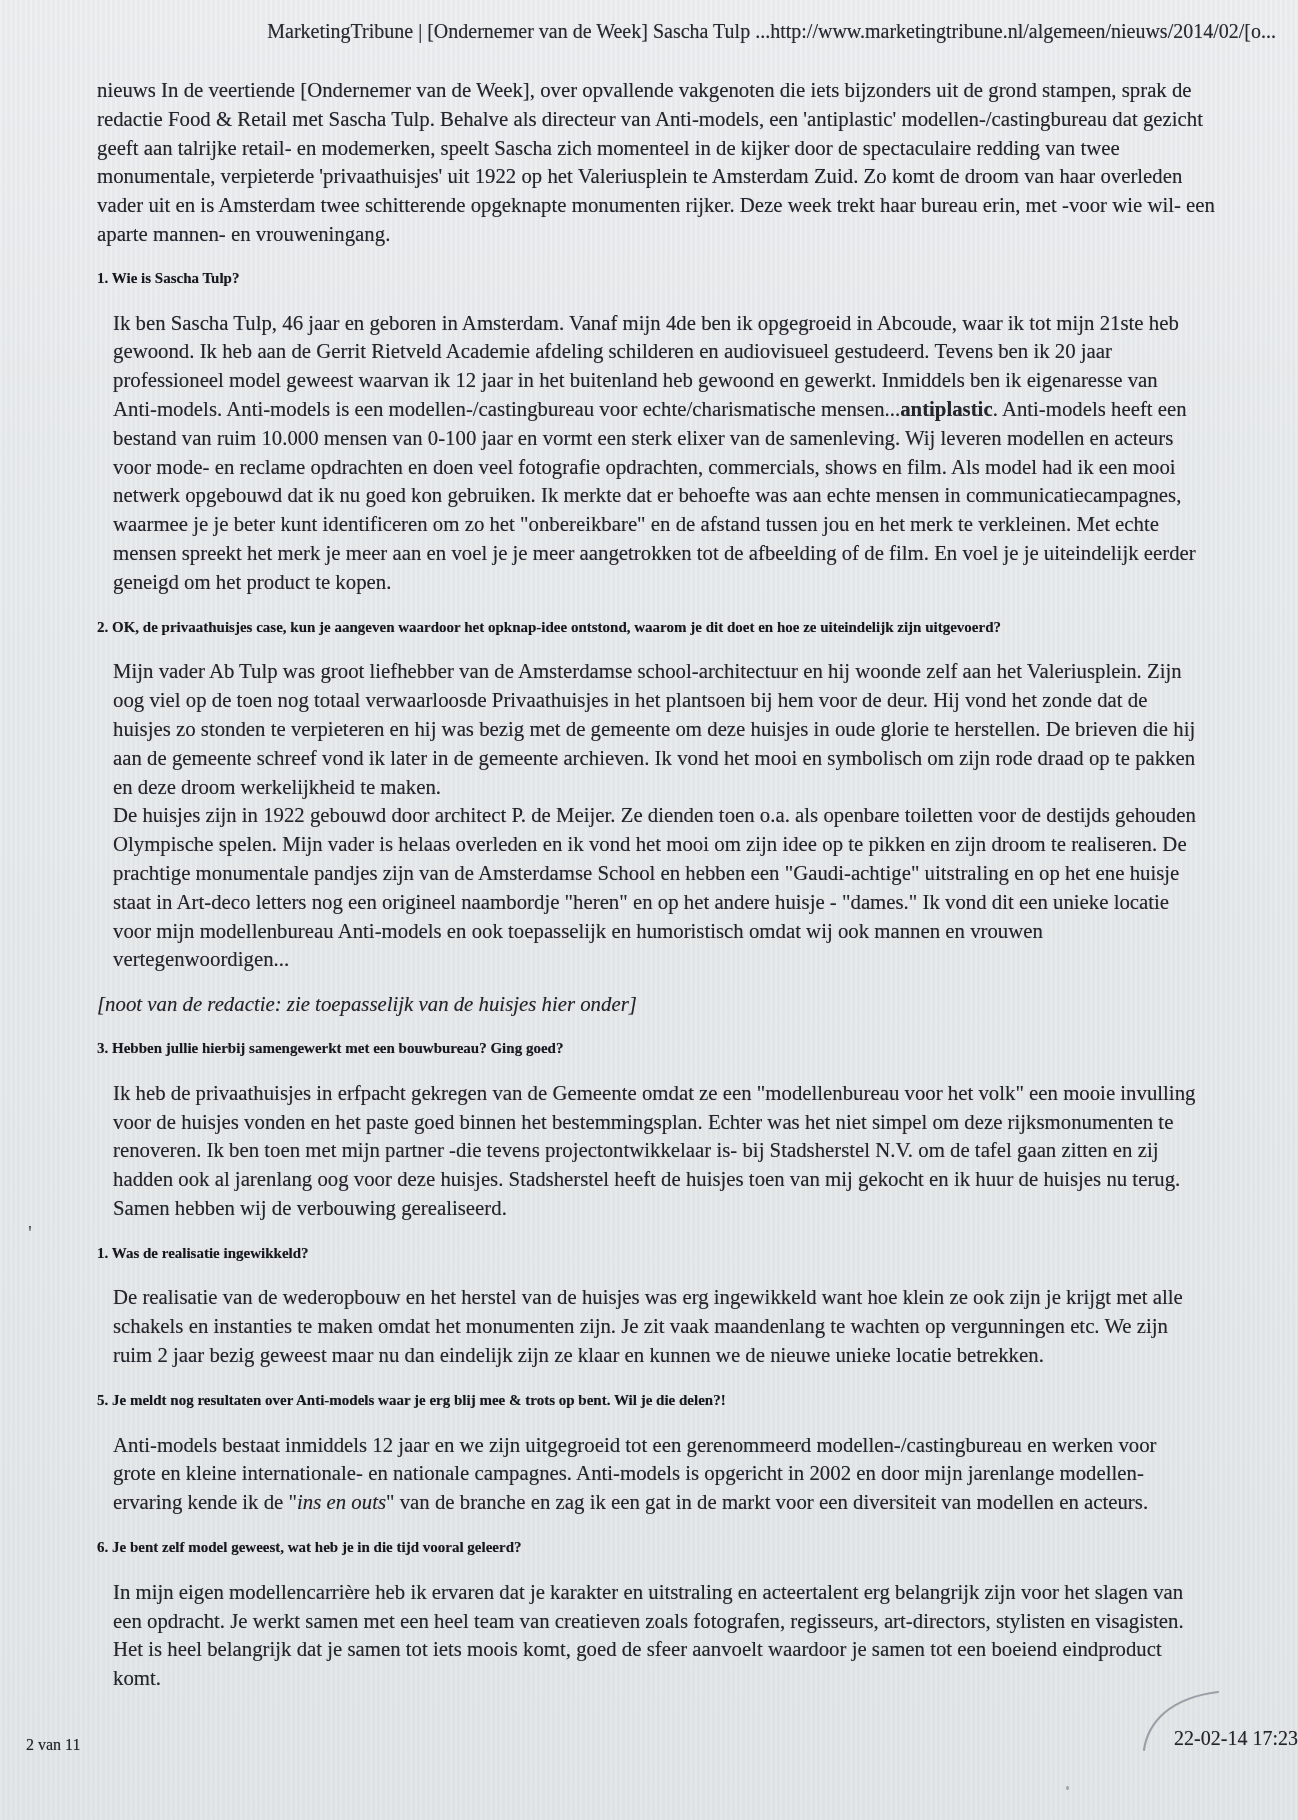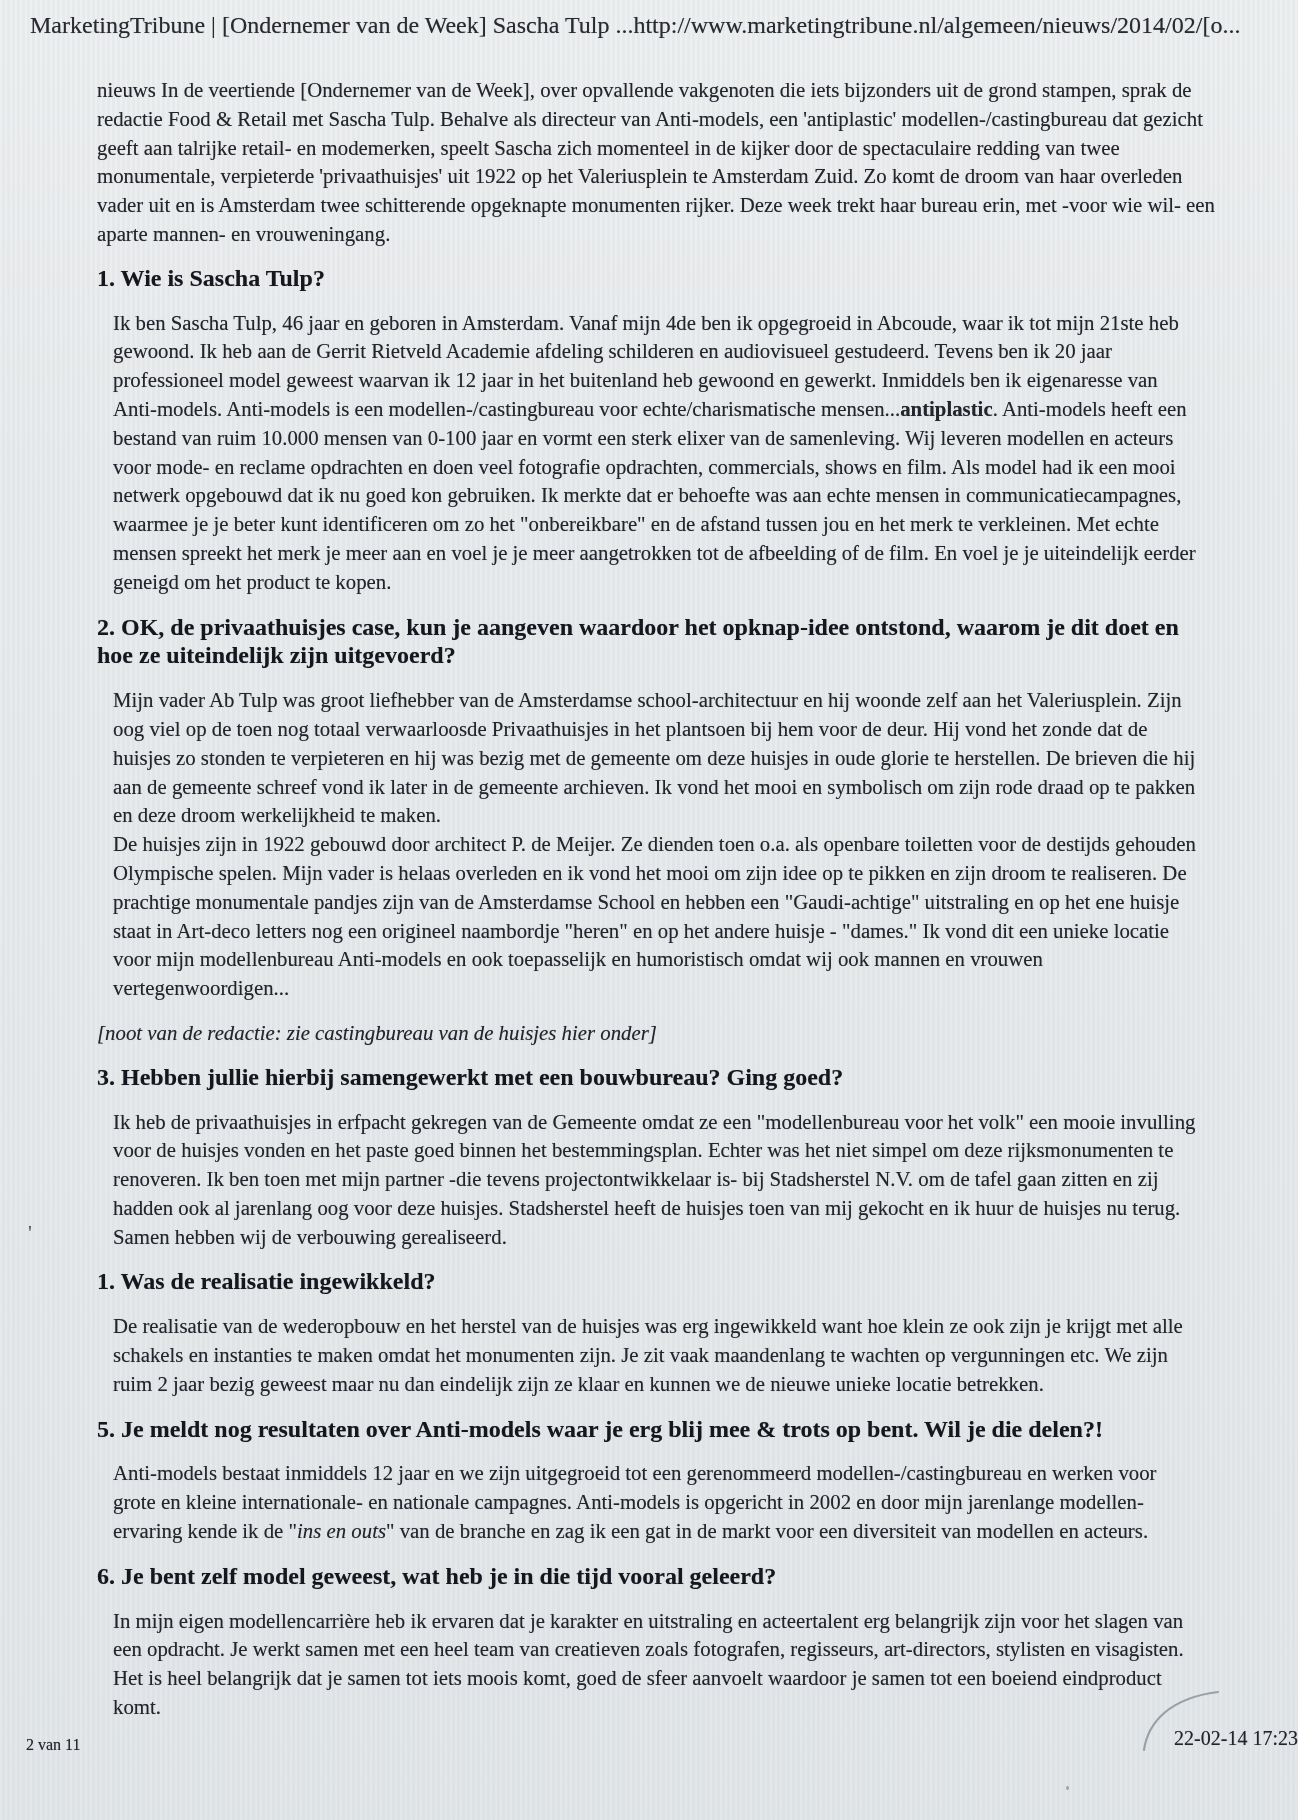--- a/index.html
+++ b/index.html
@@ -14,43 +14,43 @@
         rgba(255,255,255,0.045) 0px, rgba(255,255,255,0.045) 2px,
         rgba(135,148,158,0.05) 2px, rgba(135,148,158,0.05) 5px),
       linear-gradient(180deg, #edeff0 0%, #e8ebec 25%, #e6e9ea 60%, #e2e6e8 100%);
     font-family: "Liberation Serif", "DejaVu Serif", serif;
     color: #23242c;
     overflow: hidden;
   }
 
   .print-header {
     position: absolute;
-    top: 12px; left: 30px; right: 22px;
+    top: 20px; left: 30px; right: 22px;
     display: flex;
-    justify-content: flex-start;
-    font-size: 24px;
+    justify-content: flex-end;
+    font-size: 20px;
     color: #282931;
     text-shadow: 0 0 0.7px rgba(35,36,48,0.45);
   }
 
   .article-body {
     position: absolute;
     top: 76px; left: 97px;
     width: 1120px;
     font-size: 20.8px;
     line-height: 28.8px;
     text-shadow: 0 0 0.7px rgba(35,36,48,0.4);
   }
 
   .intro { margin: 0; }
 
   .qa { margin-top: 15px; }
   .qa h2 {
     margin: 0;
-    font-size: 24px;
+    font-size: 15px;
     line-height: 28.8px;
     font-weight: bold;
     color: #16171e;
   }
   .answer { margin: 16px; white-space: pre-line; }
 
   .note {
     margin: 15px 0 0 0;
     font-style: italic;
   }
@@ -109,21 +109,21 @@
       <h2>1. Wie is Sascha Tulp?</h2>
       <p class="answer"><span>Ik ben Sascha Tulp, 46 jaar en geboren in Amsterdam. Vanaf mijn 4de ben ik opgegroeid in Abcoude, waar ik tot mijn 21ste heb gewoond. Ik heb aan de Gerrit Rietveld Academie afdeling schilderen en audiovisueel gestudeerd. Tevens ben ik 20 jaar professioneel model geweest waarvan ik 12 jaar in het buitenland heb gewoond en gewerkt. Inmiddels ben ik eigenaresse van Anti-models. Anti-models is een modellen-/castingbureau voor echte/charismatische mensen...</span><span class="b">antiplastic</span><span>. Anti-models heeft een bestand van ruim 10.000 mensen van 0-100 jaar en vormt een sterk elixer van de samenleving. Wij leveren modellen en acteurs voor mode- en reclame opdrachten en doen veel fotografie opdrachten, commercials, shows en film. Als model had ik een mooi netwerk opgebouwd dat ik nu goed kon gebruiken. Ik merkte dat er behoefte was aan echte mensen in communicatiecampagnes, waarmee je je beter kunt identificeren om zo het "onbereikbare" en de afstand tussen jou en het merk te verkleinen. Met echte mensen spreekt het merk je meer aan en voel je je meer aangetrokken tot de afbeelding of de film. En voel je je uiteindelijk eerder geneigd om het product te kopen.</span></p>
     </section>
 
     <section class="qa">
       <h2>2. OK, de privaathuisjes case, kun je aangeven waardoor het opknap-idee ontstond, waarom je dit doet en hoe ze uiteindelijk zijn uitgevoerd?</h2>
       <p class="answer"><span>Mijn vader Ab Tulp was groot liefhebber van de Amsterdamse school-architectuur en hij woonde zelf aan het Valeriusplein. Zijn oog viel op de toen nog totaal verwaarloosde Privaathuisjes in het plantsoen bij hem voor de deur. Hij vond het zonde dat de huisjes zo stonden te verpieteren en hij was bezig met de gemeente om deze huisjes in oude glorie te herstellen. De brieven die hij aan de gemeente schreef vond ik later in de gemeente archieven. Ik vond het mooi en symbolisch om zijn rode draad op te pakken en deze droom werkelijkheid te maken.
 De huisjes zijn in 1922 gebouwd door architect P. de Meijer. Ze dienden toen o.a. als openbare toiletten voor de destijds gehouden Olympische spelen. Mijn vader is helaas overleden en ik vond het mooi om zijn idee op te pikken en zijn droom te realiseren. De prachtige monumentale pandjes zijn van de Amsterdamse School en hebben een "Gaudi-achtige" uitstraling en op het ene huisje staat in Art-deco letters nog een origineel naambordje "heren" en op het andere huisje - "dames." Ik vond dit een unieke locatie voor mijn modellenbureau Anti-models en ook toepasselijk en humoristisch omdat wij ook mannen en vrouwen vertegenwoordigen...</span></p>
     </section>
 
-    <p class="note">[noot van de redactie: zie castingbureau van de huisjes hier onder]</p>
+    <p class="note">[noot van de redactie: zie toepasselijk van de huisjes hier onder]</p>
 
     <section class="qa">
       <h2>3. Hebben jullie hierbij samengewerkt met een bouwbureau? Ging goed?</h2>
       <p class="answer"><span>Ik heb de privaathuisjes in erfpacht gekregen van de Gemeente omdat ze een "modellenbureau voor het volk" een mooie invulling voor de huisjes vonden en het paste goed binnen het bestemmingsplan. Echter was het niet simpel om deze rijksmonumenten te renoveren. Ik ben toen met mijn partner -die tevens projectontwikkelaar is- bij Stadsherstel N.V. om de tafel gaan zitten en zij hadden ook al jarenlang oog voor deze huisjes. Stadsherstel heeft de huisjes toen van mij gekocht en ik huur de huisjes nu terug. Samen hebben wij de verbouwing gerealiseerd.</span></p>
     </section>
 
     <section class="qa">
       <h2>1. Was de realisatie ingewikkeld?</h2>
       <p class="answer"><span>De realisatie van de wederopbouw en het herstel van de huisjes was erg ingewikkeld want hoe klein ze ook zijn je krijgt met alle schakels en instanties te maken omdat het monumenten zijn. Je zit vaak maandenlang te wachten op vergunningen etc. We zijn ruim 2 jaar bezig geweest maar nu dan eindelijk zijn ze klaar en kunnen we de nieuwe unieke locatie betrekken.</span></p>
     </section>

